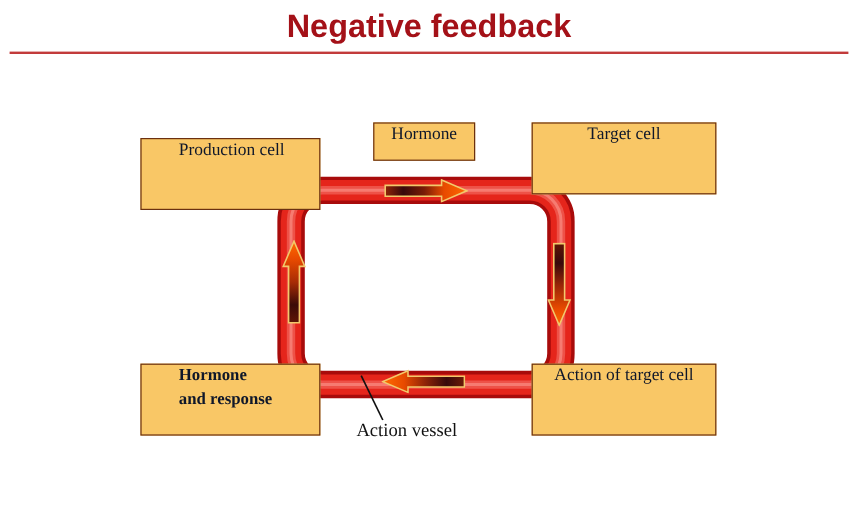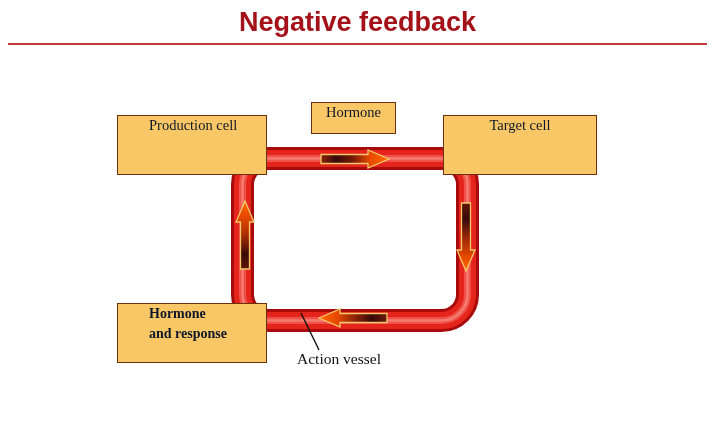--- a/index.html
+++ b/index.html
@@ -65,21 +65,21 @@
     line-height: 1.35;
     z-index: 4;
   }
   .cell-box.left-align {
     justify-content: flex-start;
     padding-left: 31px;
     text-align: left;
   }
 
   #box-production { left: 117px; top: 115px; width: 150px; height: 60px; }
-  #box-target     { left: 443px; top: 115px; width: 154px; height: 60px; }
+  #box-target     { left: 443px; top: 102px; width: 154px; height: 60px; }
   #box-hormone    { left: 311px; top: 102px; width: 85px;  height: 32px; }
   #box-stimulus   { left: 117px; top: 303px; width: 150px; height: 60px; }
   #box-action     { left: 443px; top: 303px; width: 154px; height: 60px; }
 
   #box-stimulus .box-label { font-weight: bold; font-size: 14px; }
 
   
   #vessel-loop {
     position: absolute;
     left: 231px;
@@ -222,19 +222,22 @@
     <span class="box-label">Hormone</span>
   </div>
 
   <div class="cell-box left-align" id="box-stimulus">
     <span>
       <span class="box-label">Hormone</span><br>
       <span class="box-label">and response</span>
     </span>
   </div>
 
+  <div class="cell-box" id="box-action">
+    <span class="box-label">Action of target cell</span>
+  </div>
 
   <svg id="callout-line" viewBox="0 0 40 46">
     <line x1="11" y1="5" x2="29" y2="42" stroke="#111111" stroke-width="1.4"></line>
   </svg>
   <div id="callout-label">Action vessel</div>
 
 </div>
 
 </body></html>

